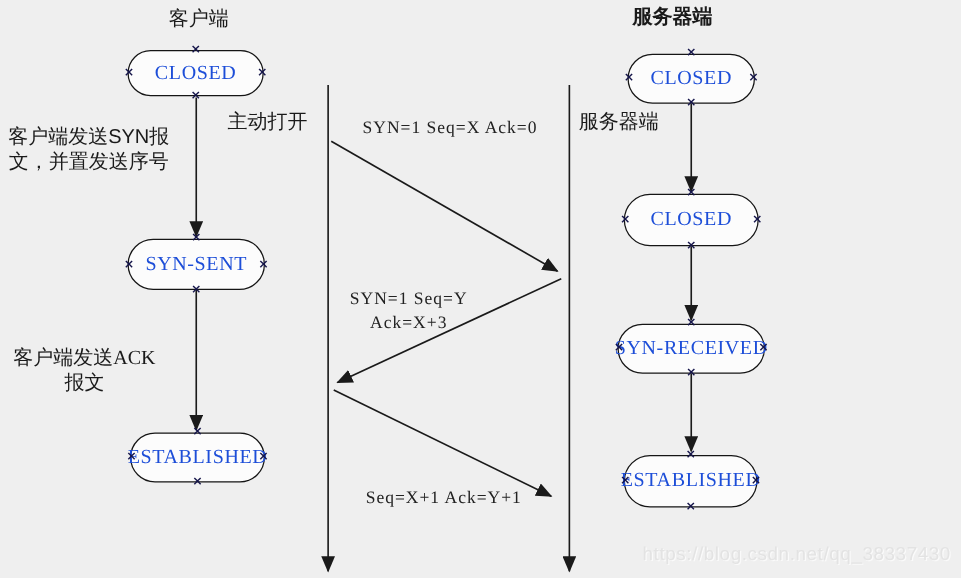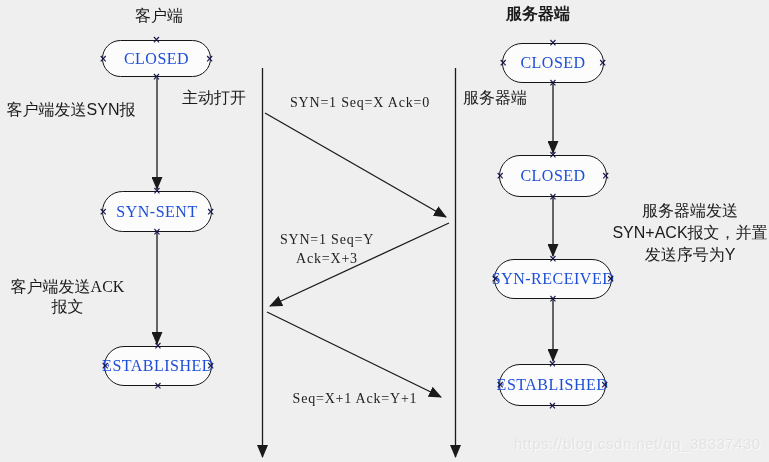--- a/index.html
+++ b/index.html
@@ -122,32 +122,28 @@
     <span class="handle h-bottom">×</span>
     <span class="handle h-left">×</span>
     <span class="handle h-right">×</span>
   </div>
 
   <div class="txt cn" style="left:182px;top:88px;">主动打开</div>
   <div class="txt cn" style="left:463px;top:88px;">服务器端</div>
 
   <div class="txt cn center" style="left:0px;top:100px;width:142px;line-height:19.5px;">
     <div>客户端发送SYN报</div>
+    <div>文，并置发送序号</div>
   </div>
 
   <div class="txt cn center" style="left:0px;top:277px;width:135px;line-height:20px;font-family:Liberation Serif, serif;">
     <div>客户端发送ACK</div>
     <div>报文</div>
   </div>
 
-  <div class="txt cn center" style="left:611px;top:200px;width:158px;line-height:22px;">
-    <div>服务器端发送</div>
-    <div>SYN+ACK报文，并置</div>
-    <div>发送序号为Y</div>
-  </div>
 
   <div class="txt mono" style="left:280px;top:95px;width:160px;">SYN=1 Seq=X Ack=0</div>
 
   <div class="txt mono center" style="left:277px;top:230px;width:100px;line-height:19px;">
     <div>SYN=1 Seq=Y</div>
     <div>Ack=X+3</div>
   </div>
 
   <div class="txt mono" style="left:285px;top:391px;width:140px;text-align:center;">Seq=X+1 Ack=Y+1</div>
 

